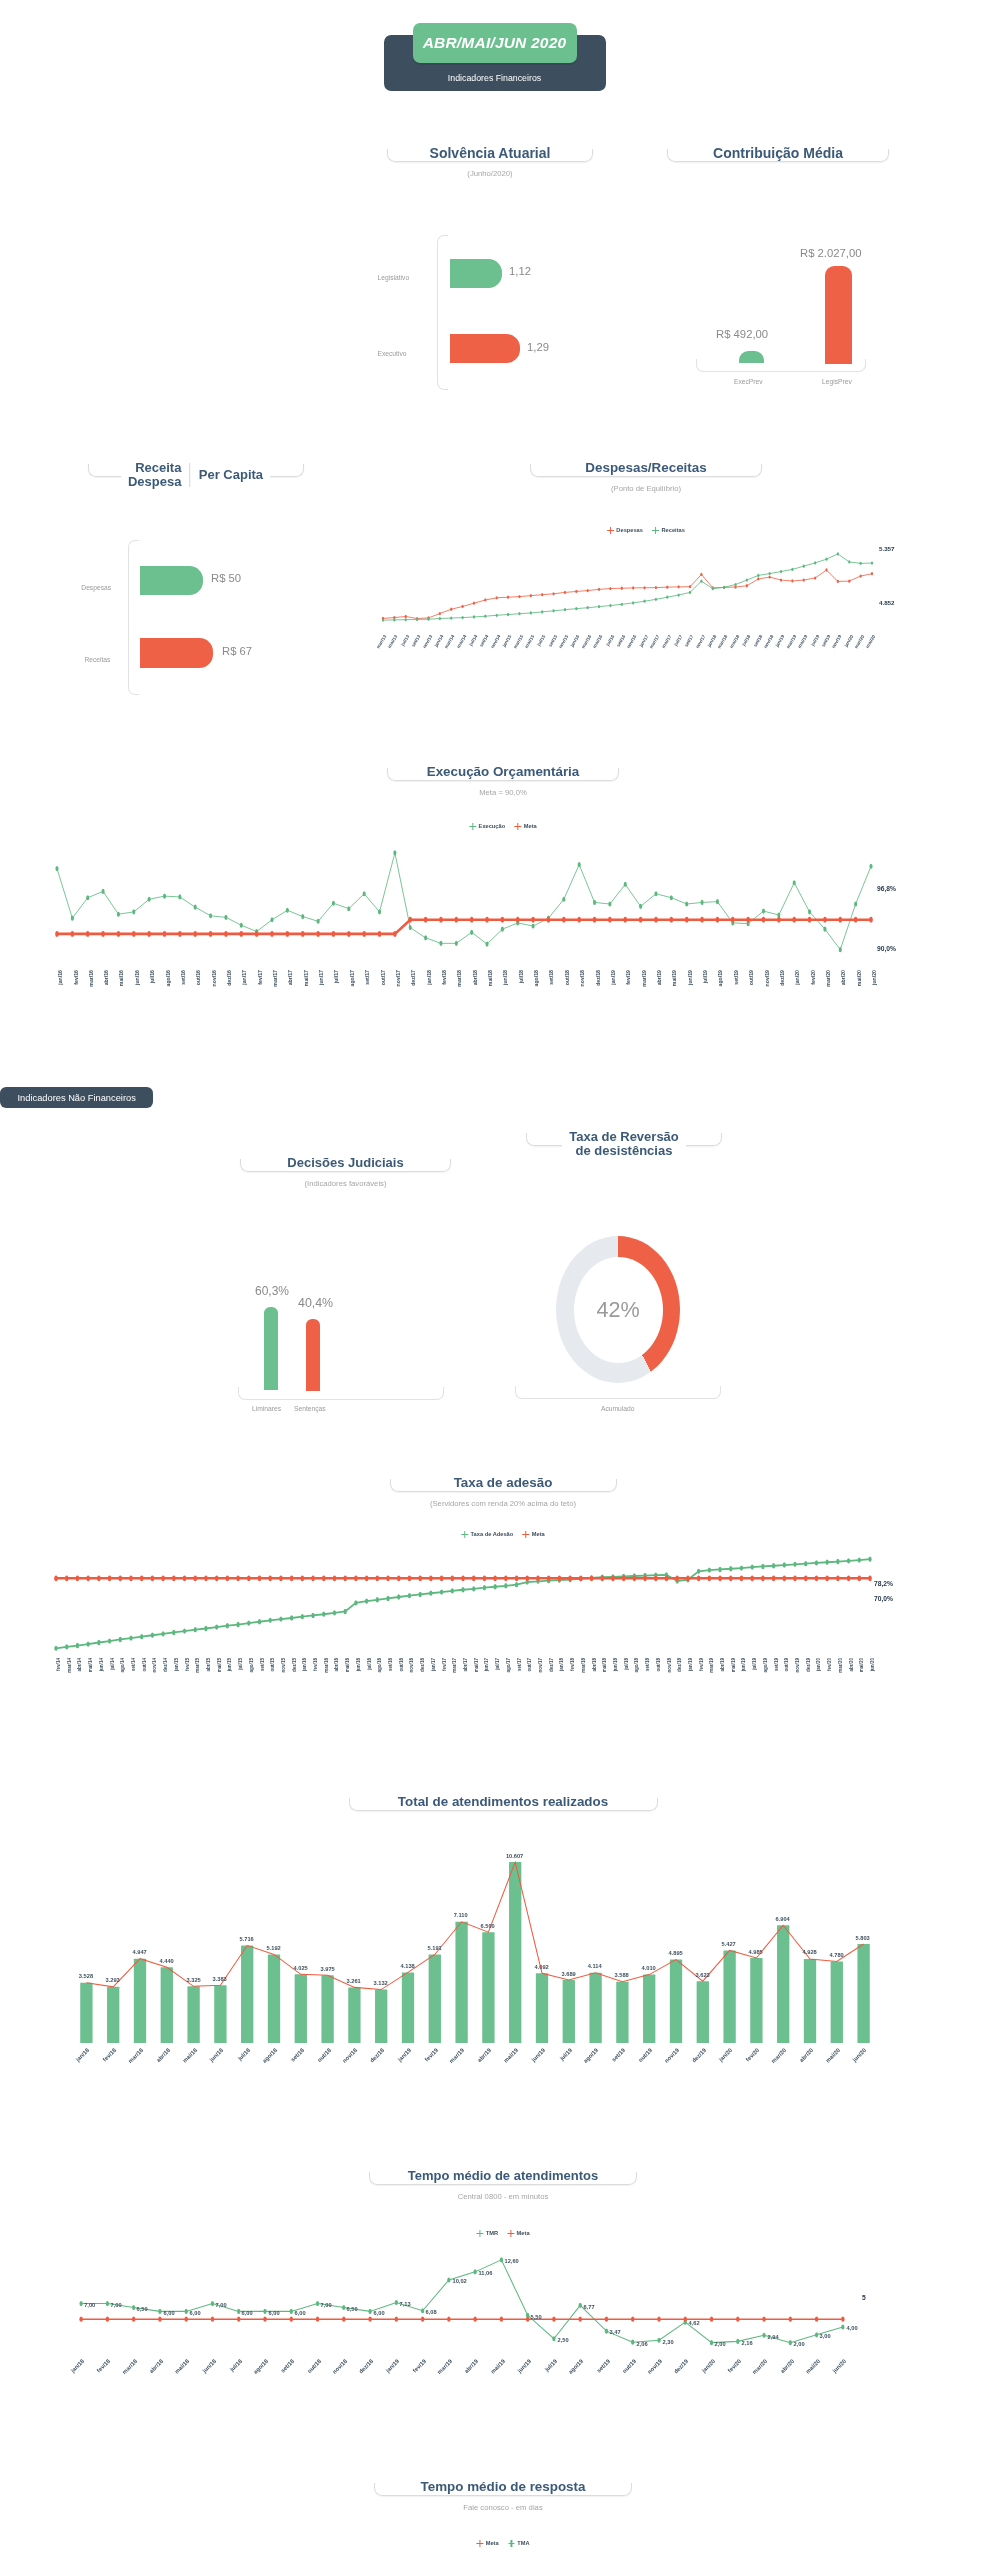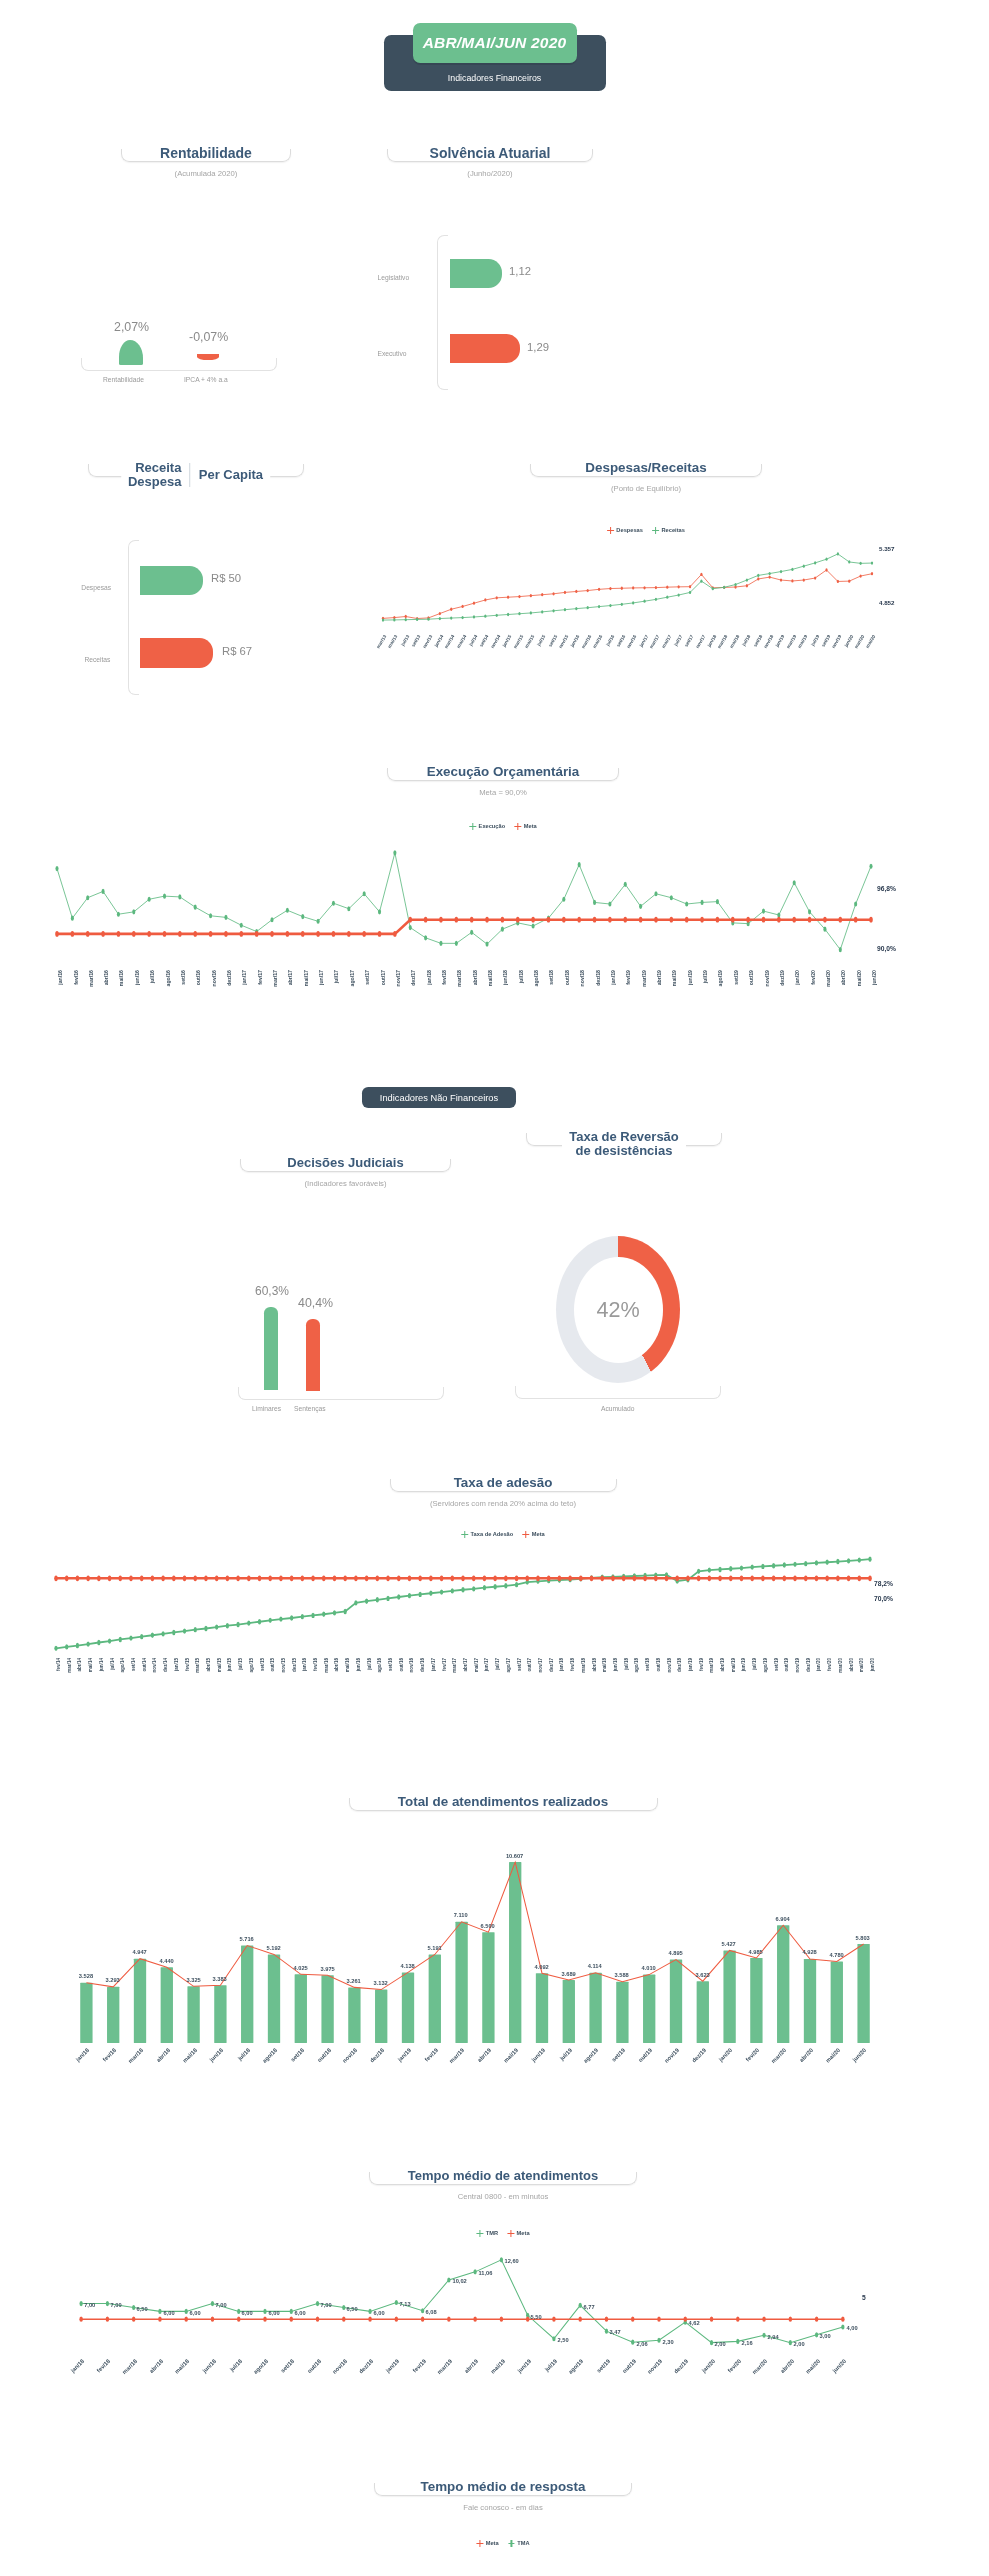--- a/index.html
+++ b/index.html
@@ -22,21 +22,21 @@
     border-radius:7.2px; display:flex; align-items:center; justify-content:center;
     box-shadow:0 2.1px 0 rgba(0,0,0,.10);
   }
   .hdr-green span { color:#fff; font-size:15.5px; font-weight:bold; letter-spacing:0.2px;font-style:italic; }
   .hdr-sub {
     position:relative; margin-top:3.1px; width:201px; height:24px;
     display:flex; align-items:center; justify-content:center;
   }
   .hdr-sub span { color:#fff; font-size:8.8px; }
 
-  .section-badge-wrap { position:absolute; left:0; width:878px; display:flex; justify-content:center; }
+  .section-badge-wrap { position:absolute; left:0; width:878px; display:flex; justify-content:flex-start; }
   .section-badge {
     background:#3d4f5e; color:#fff; font-size:9.3px;
     padding:5.7px 17.5px; border-radius:6.2px; white-space:nowrap;
   }
 
   
   .pill { position:relative; display:inline-block; text-align:center; }
   .pill .pill-frame {
     border:1px solid #dcdcdc; border-top:none; border-radius:0 0 8.2px 8.2px;
     height:13.4px; box-shadow:0 1px 1.5px rgba(0,0,0,.06);
@@ -111,43 +111,20 @@
   <div class="header-wrap">
     <div class="hdr-dark"></div>
     <div class="hdr-green">
       <span>ABR/MAI/JUN 2020</span>
     </div>
     <div class="hdr-sub">
       <span>Indicadores Financeiros</span>
     </div>
   </div>
 
-  <div class="card" style="left:77px; top:149px; width:258px; height:242px;">
-    <div class="card-title">
-      <div class="pill" style="width:170px;">
-        <div class="pill-frame"></div>
-        <div class="pill-text" style="font-size:14px;">Rentabilidade</div>
-      </div>
-    </div>
-    <div class="pill-sub" style="width:258px;">(Acumulada 2020)</div>
-
-    <div class="bracket-bottom" style="left:4.1px; top:209px; width:196px; height:13.4px;"></div>
-
-    <div class="bar-label" style="left:37px; top:171px; font-size:12.4px;">2,07%</div>
-    <div style="position:absolute; left:42px; top:191px;">
-        <div class="arc-up"></div>
-      </div>
-    <div class="axis-label" style="left:26px; top:227px; font-size:6.7px;">Rentabilidade</div>
-
-    <div class="bar-label" style="left:112px; top:181px; font-size:12.4px;">-0,07%</div>
-    <div style="position:absolute; left:120px; top:205px;">
-        <div class="arc-down"></div>
-      </div>
-    <div class="axis-label" style="left:107px; top:227px; font-size:6.7px;">IPCA + 4% a.a</div>
-  </div>
 
   <div class="card" style="left:361px; top:149px; width:258px; height:242px;">
     <div class="card-title">
       <div class="pill" style="width:206px;">
         <div class="pill-frame"></div>
         <div class="pill-text" style="font-size:14px;">Solvência Atuarial</div>
       </div>
     </div>
     <div class="pill-sub" style="width:258px;">(Junho/2020)</div>
 
@@ -159,20 +136,42 @@
     </div>
     <div class="bar-label" style="left:148px; top:116px;">1,12</div>
 
     <div class="axis-label" style="left:16.5px; top:201px; font-size:6.7px;">Executivo</div>
     <div class="hbar" style="left:89px; top:185px; width:70px; height:29px;">
       <div class="hbar-shape bar-red"></div>
     </div>
     <div class="bar-label" style="left:166px; top:192px;">1,29</div>
   </div>
 
+  <div class="card" style="left:644px; top:149px; width:268px; height:242px;">
+    <div class="card-title">
+      <div class="pill" style="width:222px;">
+        <div class="pill-frame"></div>
+        <div class="pill-text" style="font-size:14px;">Contribuição Média</div>
+      </div>
+    </div>
+
+    <div class="bracket-bottom" style="left:52px; top:210px; width:170px; height:13.4px;"></div>
+
+    <div class="bar-label" style="left:72px; top:179px;">R$ 492,00</div>
+    <div class="hbar" style="left:95px; top:202px; width:25px; height:12.4px;">
+      <div class="vbar-shape bar-green" style="border-radius:9.3px 9.3px 0 0;"></div>
+    </div>
+    <div class="axis-label" style="left:90px; top:229px; font-size:6.7px;">ExecPrev</div>
+
+    <div class="bar-label" style="left:156px; top:98px;">R$ 2.027,00</div>
+    <div class="hbar" style="left:181px; top:117px; width:27px; height:98px;">
+      <div class="vbar-shape bar-red" style="border-radius:9.3px 9.3px 0 0;"></div>
+    </div>
+    <div class="axis-label" style="left:178px; top:229px; font-size:6.7px;">LegisPrev</div>
+  </div>
 
   <div class="card" style="left:72px; top:464px; width:247px; height:232px;">
     <div class="card-title">
       <div class="pill" style="width:216px;">
         <div class="pill-frame"></div>
         <div class="pill-text" style="font-size:13px; display:flex; align-items:center; gap:8.2px;">
           <span style="display:block; text-align:right;">
             <span style="display:block;">Receita</span>
             <span style="display:block;">Despesa</span>
           </span>

